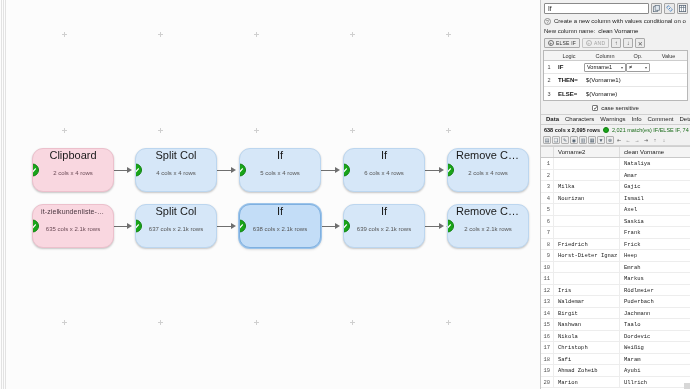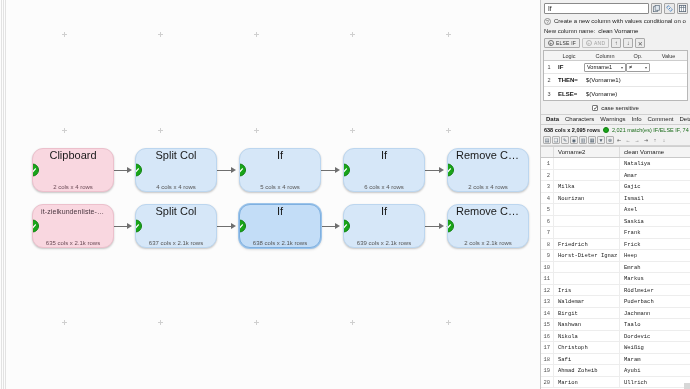--- a/index.html
+++ b/index.html
@@ -40,21 +40,21 @@
   .grid-cross:after  { top: 2px; left: 0; height: 1px; width: 5px; }
 
   
   .rail { position: absolute; top: 0; bottom: 0; width: 1px; background: #e2e2e2; }
 
   
   .node {
     position: absolute;
     border-radius: 11px;
     display: flex; flex-direction: column;
-    align-items: center; justify-content: space-between;
+    align-items: center; justify-content: flex-start;
     box-shadow: 0 1px 2px rgba(0,0,0,.22);
     border: 1px solid rgba(0,0,0,.12);
     overflow: hidden;
   }
   .node.pink { background: #f9d7e0; border-color: #ecc0cc; }
   .node.blue { background: #d6e7f8; border-color: #bcd6ef; }
   .node.blue.selected { background: #c3ddf7; border: 1px solid #7fb0e0; box-shadow: 0 0 0 1px #9cc4ea, 0 1px 3px rgba(0,0,0,.25); }
   .node-title {
     font-size: 11px; color: #1a1a1a; line-height: 13px;
     text-align: center; padding: 0 8px;

